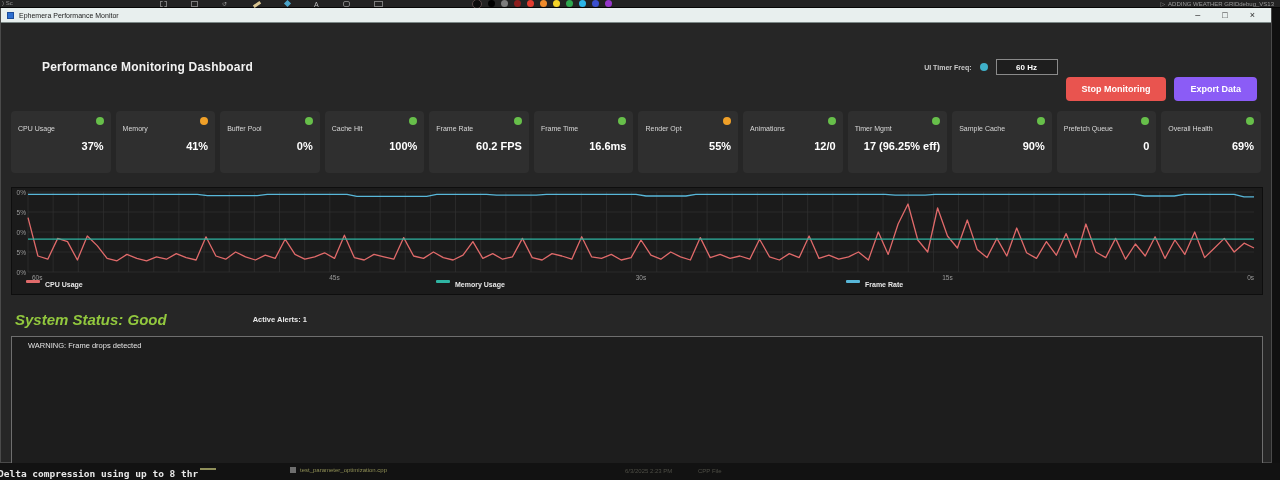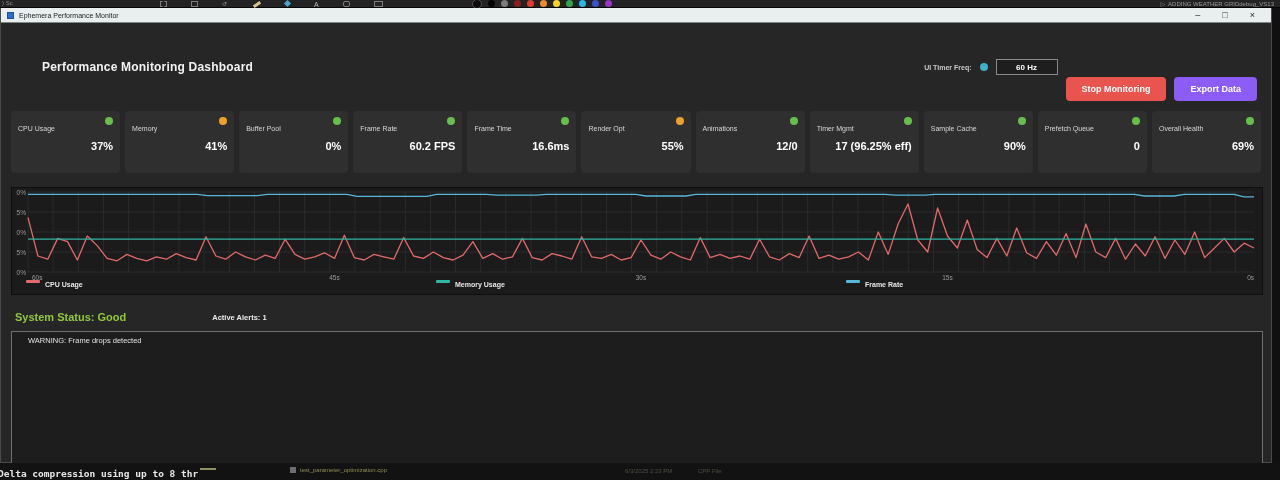--- a/index.html
+++ b/index.html
@@ -52,21 +52,21 @@
 
   
   .chart-panel { position:relative; margin:14px 10px 0 10px; width:1252px; height:108px; background:#1b1b1b; border:1px solid #0e0e0e; }
   .chart-legend { position:absolute; left:0; top:93px; width:100%; height:14px; }
   .legend-item { position:absolute; display:flex; align-items:center; gap:5px; }
   .legend-swatch { width:14px; height:3px; border-radius:1px; margin-top:-6px; }
   .legend-text { font-size:7px; font-weight:bold; color:#e8e8e8; }
 
   
   .status-row { display:flex; align-items:center; margin:16px 14px 0 14px; gap:0; }
-  .system-status { font-size:11px; font-weight:bold; }
+  .system-status { font-size:15px; font-weight:bold;font-style:italic; }
   .active-alerts { font-size:7.5px; font-weight:bold; color:#eaeaea; margin-left:86px; }
   .alerts-box { margin:8px 10px 0 10px; width:1252px; height:158px; background:#1d1d1d; border:1px solid #6e6e6e;
                 color:#e2e2e2; font-size:7.5px; font-family:"Liberation Sans",sans-serif; padding:4px 16px; resize:none; }
 
   
   .bottom-strip { position:absolute; left:0; top:463px; width:1280px; height:17px; background:#121212; }
   .term-text { position:absolute; left:-2px; bottom:1px; font-family:"DejaVu Sans Mono", monospace; font-weight:bold;
                font-size:9.5px; color:#e8e8e8; white-space:nowrap; }
   .term-dashes { position:absolute; left:200px; top:5px; width:16px; height:2px; background:#8f8f5a; }
   .file-tab { position:absolute; left:290px; top:4px; display:flex; align-items:center; gap:4px; }
@@ -129,20 +129,21 @@
         <input class="timer-input" readonly="" value="60 Hz" style="">
         <button class="btn btn-stop">Stop Monitoring</button>
         <button class="btn btn-export">Export Data</button>
       </div>
     </div>
 
     <div class="cards" id="cards">
         <div class="card"><span class="card-label">CPU Usage</span><span class="card-dot" style="background:#67bf4a"></span><div class="card-value">37%</div></div>
         <div class="card"><span class="card-label">Memory</span><span class="card-dot" style="background:#f0a028"></span><div class="card-value">41%</div></div>
         <div class="card"><span class="card-label">Buffer Pool</span><span class="card-dot" style="background:#67bf4a"></span><div class="card-value">0%</div></div>
+        <div class="card"><span class="card-label">Cache Hit</span><span class="card-dot" style="background:#67bf4a"></span><div class="card-value">100%</div></div>
         <div class="card"><span class="card-label">Frame Rate</span><span class="card-dot" style="background:#67bf4a"></span><div class="card-value">60.2 FPS</div></div>
         <div class="card"><span class="card-label">Frame Time</span><span class="card-dot" style="background:#67bf4a"></span><div class="card-value">16.6ms</div></div>
         <div class="card"><span class="card-label">Render Opt</span><span class="card-dot" style="background:#f0a028"></span><div class="card-value">55%</div></div>
         <div class="card"><span class="card-label">Animations</span><span class="card-dot" style="background:#67bf4a"></span><div class="card-value">12/0</div></div>
         <div class="card"><span class="card-label">Timer Mgmt</span><span class="card-dot" style="background:#67bf4a"></span><div class="card-value">17 (96.25% eff)</div></div>
         <div class="card"><span class="card-label">Sample Cache</span><span class="card-dot" style="background:#67bf4a"></span><div class="card-value">90%</div></div>
         <div class="card"><span class="card-label">Prefetch Queue</span><span class="card-dot" style="background:#67bf4a"></span><div class="card-value">0</div></div>
         <div class="card"><span class="card-label">Overall Health</span><span class="card-dot" style="background:#67bf4a"></span><div class="card-value">69%</div></div>
       </div>
 

